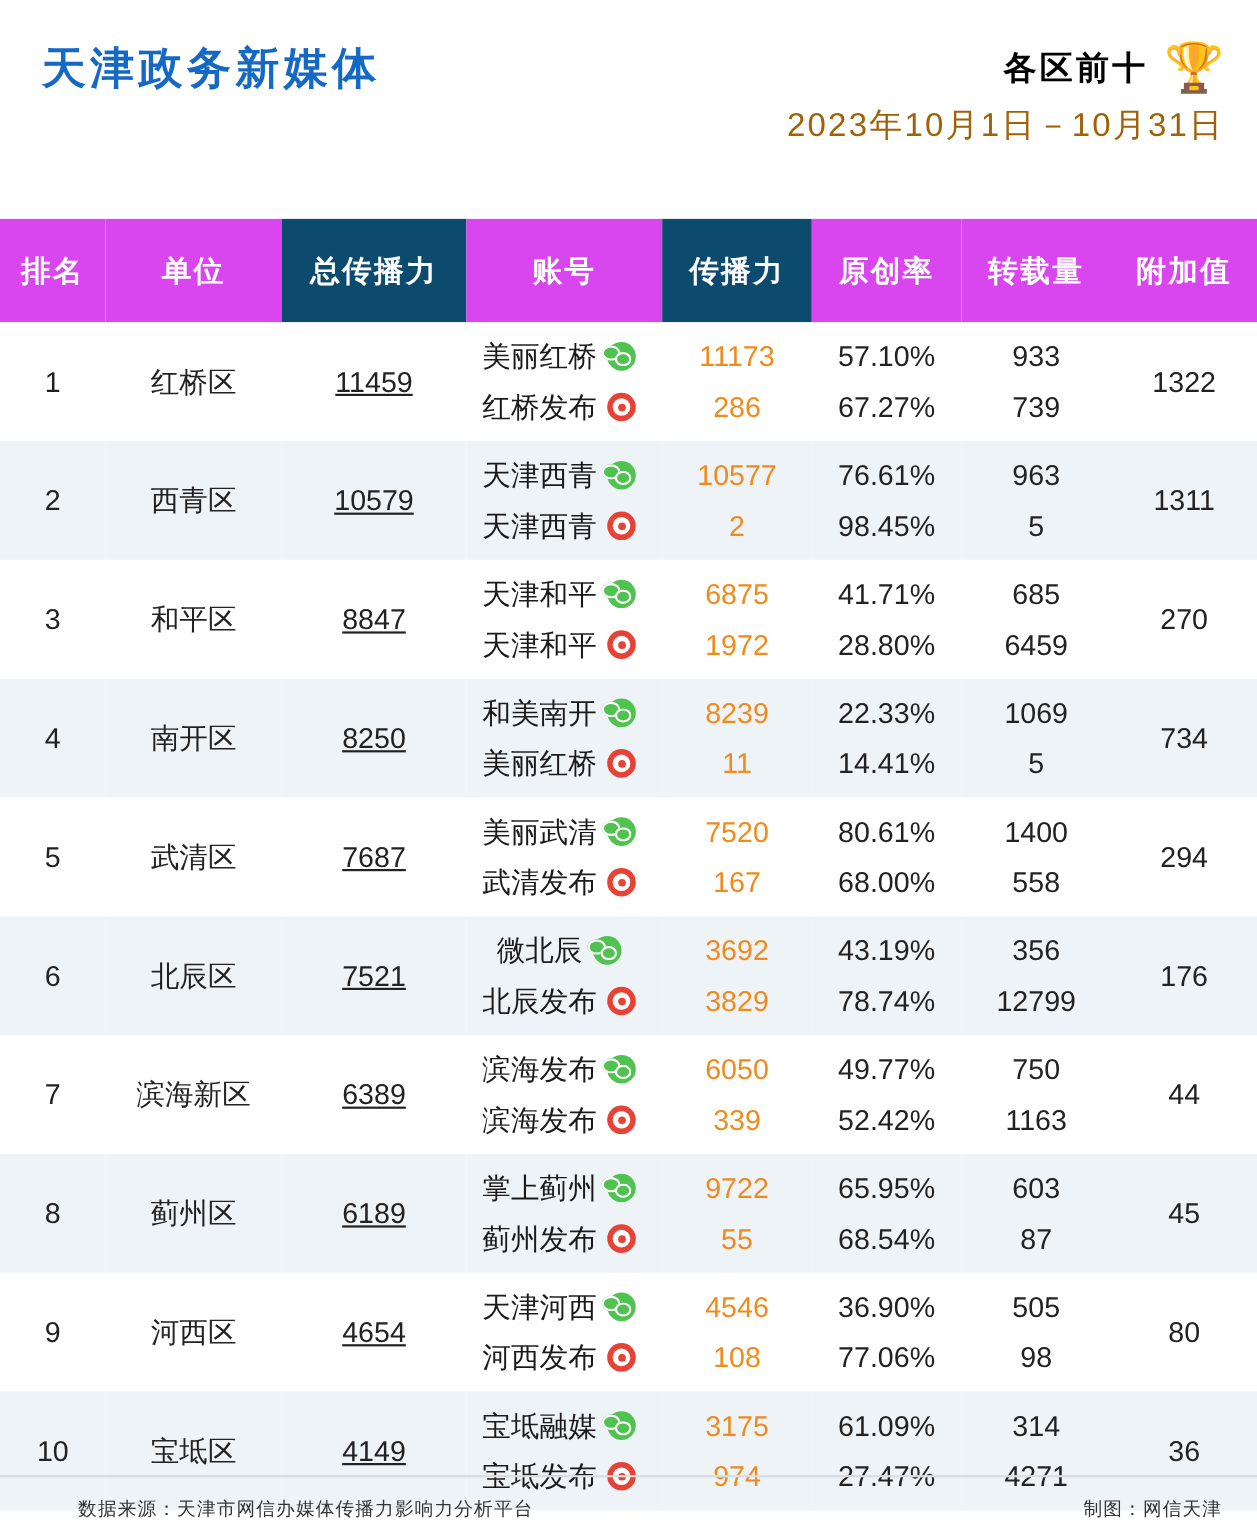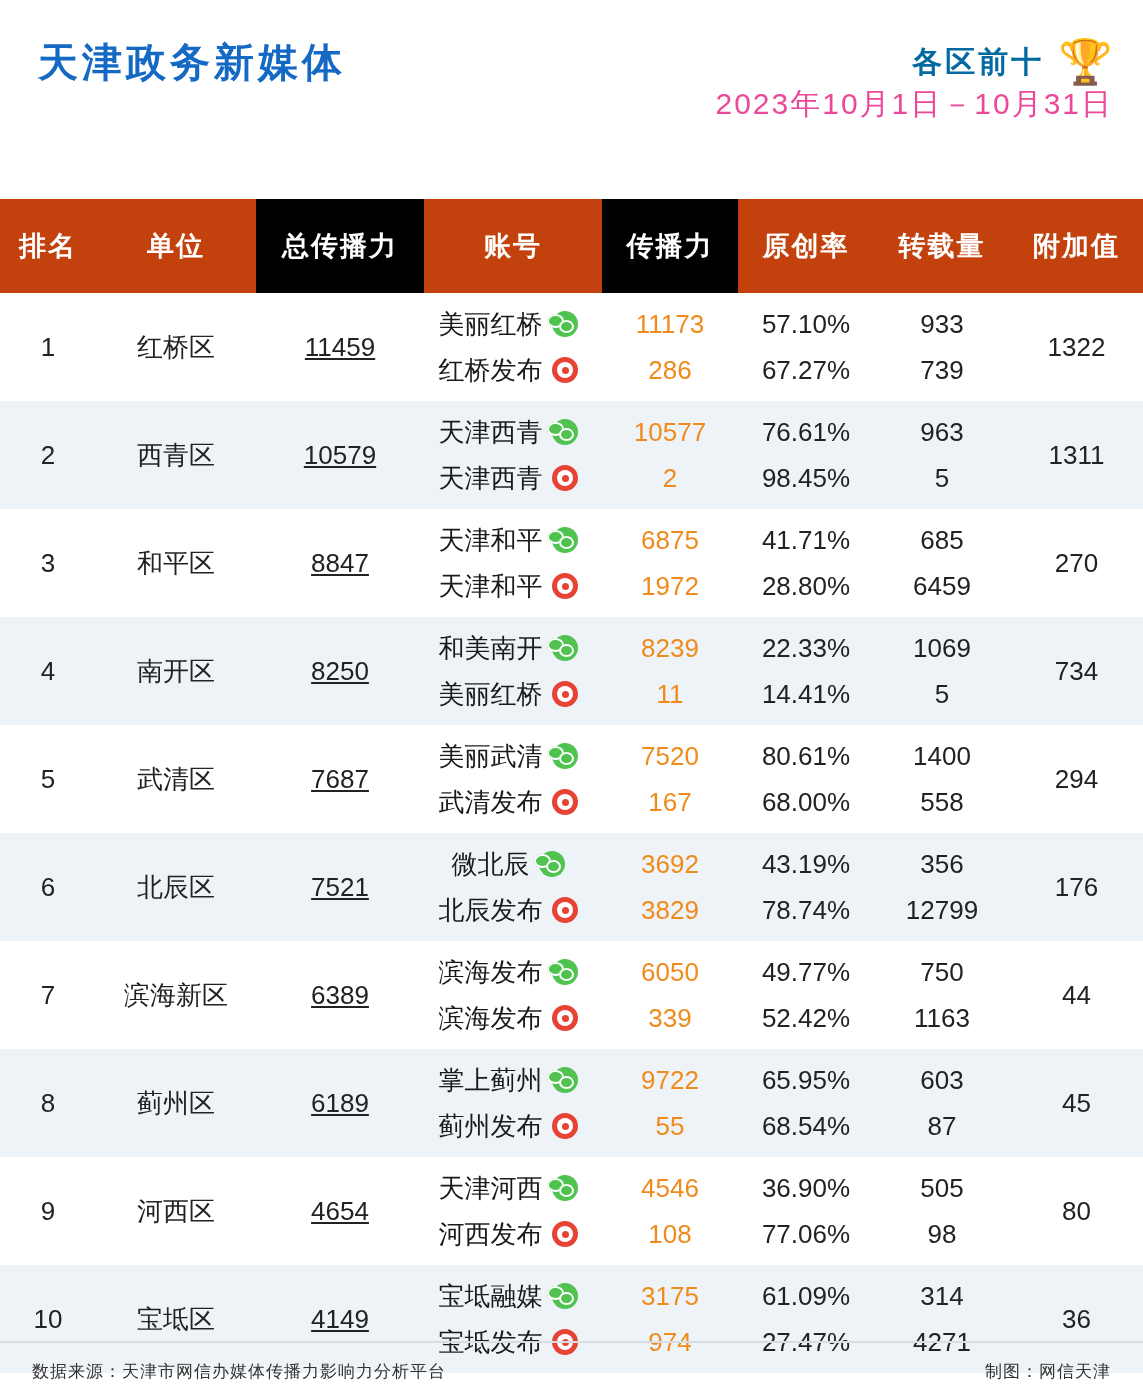--- a/index.html
+++ b/index.html
@@ -48,52 +48,53 @@
   }
   .sub-top {
     display: flex;
     align-items: center;
     justify-content: flex-end;
     gap: 14px;
   }
   .sub-label {
     font-size: 30px;
     font-weight: bold;
-    color: #0369a1;
+    color: #000000;
     letter-spacing: 3px;
     white-space: nowrap;
   }
   .trophy {
     font-size: 44px;
     line-height: 1;
   }
   .date-range {
+    margin-top: 10px;
     font-size: 30px;
-    color: #ec4899;
+    color: #a16207;
     letter-spacing: 2px;
     white-space: nowrap;
   }
 
   
   .table {
     width: 1143px;
     border-collapse: collapse;
     table-layout: fixed;
   }
   .table th {
     height: 92px;
     color: #ffffff;
     font-size: 27px;
     font-weight: bold;
     letter-spacing: 2px;
     text-align: center;
     vertical-align: middle;
   }
-  .th-blue { background: #c2410c; }
-  .th-orange { background: #000000; }
+  .th-blue { background: #d946ef; }
+  .th-orange { background: #0c4a6e; }
 
   .table td {
     vertical-align: middle;
     text-align: center;
     font-size: 26px;
     color: #222222;
     height: 106px;
   }
   tr.row-odd td { background: #ffffff; }
   tr.row-even td { background: #eef3f8; }
@@ -183,21 +184,21 @@
     bottom: 0;
     height: 56px;
     display: flex;
     align-items: center;
     justify-content: space-between;
     padding: 0 32px;
     box-sizing: border-box;
     font-size: 17px;
     color: #333333;
   }
-  .footer-left { letter-spacing: 1px; }
+  .footer-left { letter-spacing: 1px; margin-left: 39px; }
   .footer-right { letter-spacing: 1px; }
   .divider-top {
     position: absolute;
     left: 0; right: 0;
     bottom: 56px;
     height: 2px;
     background: #d8dde3;
   }
 </style>
 </head>

